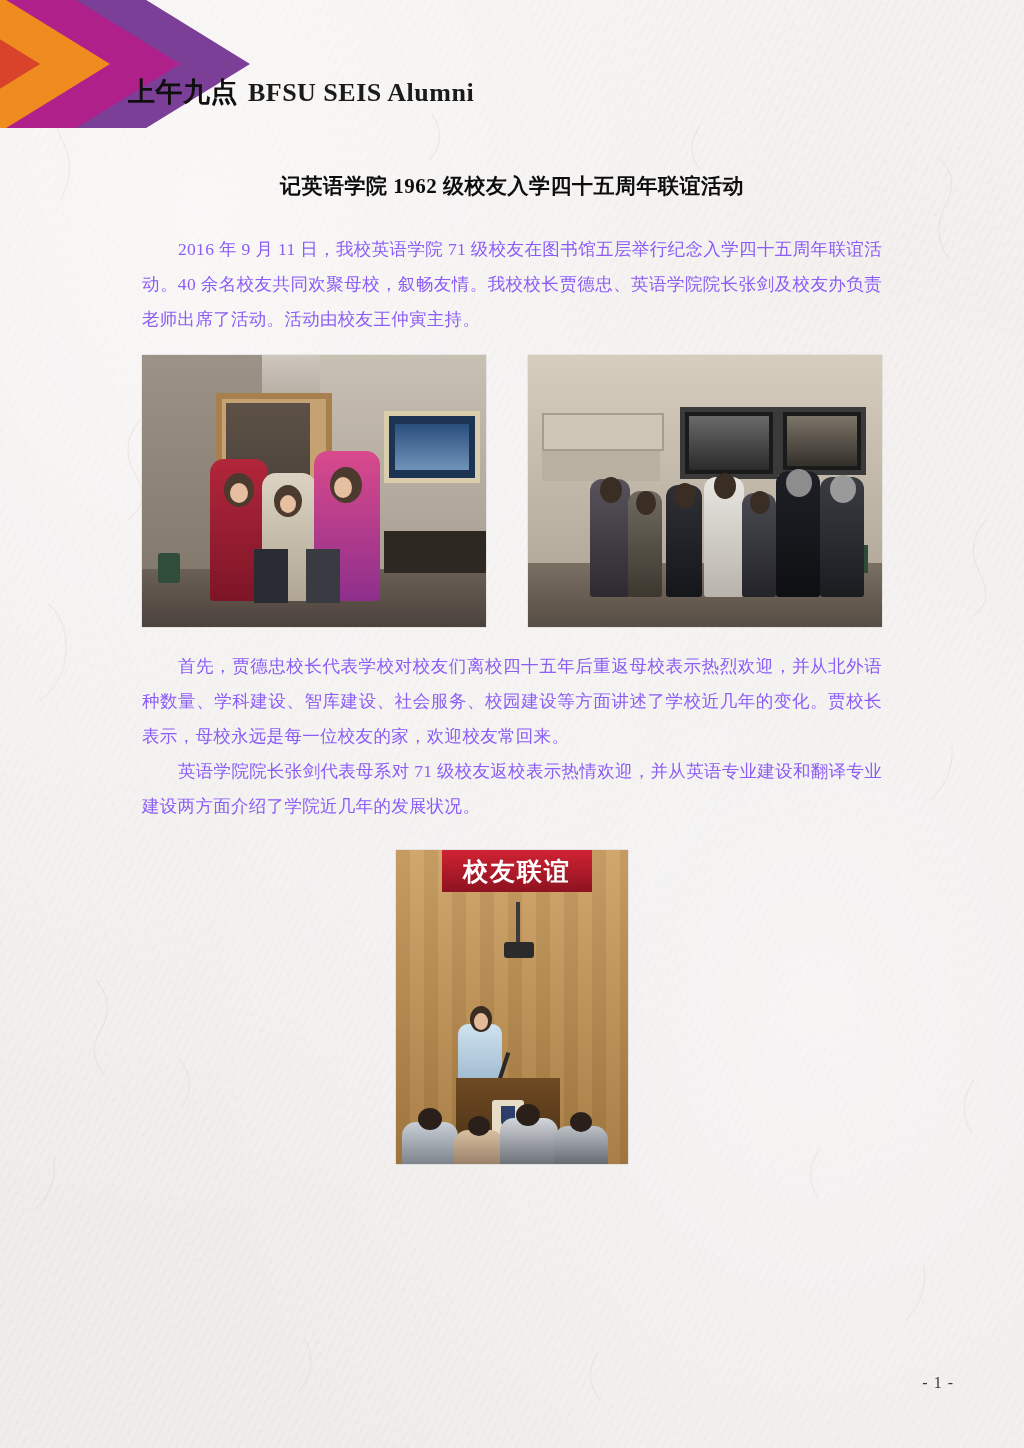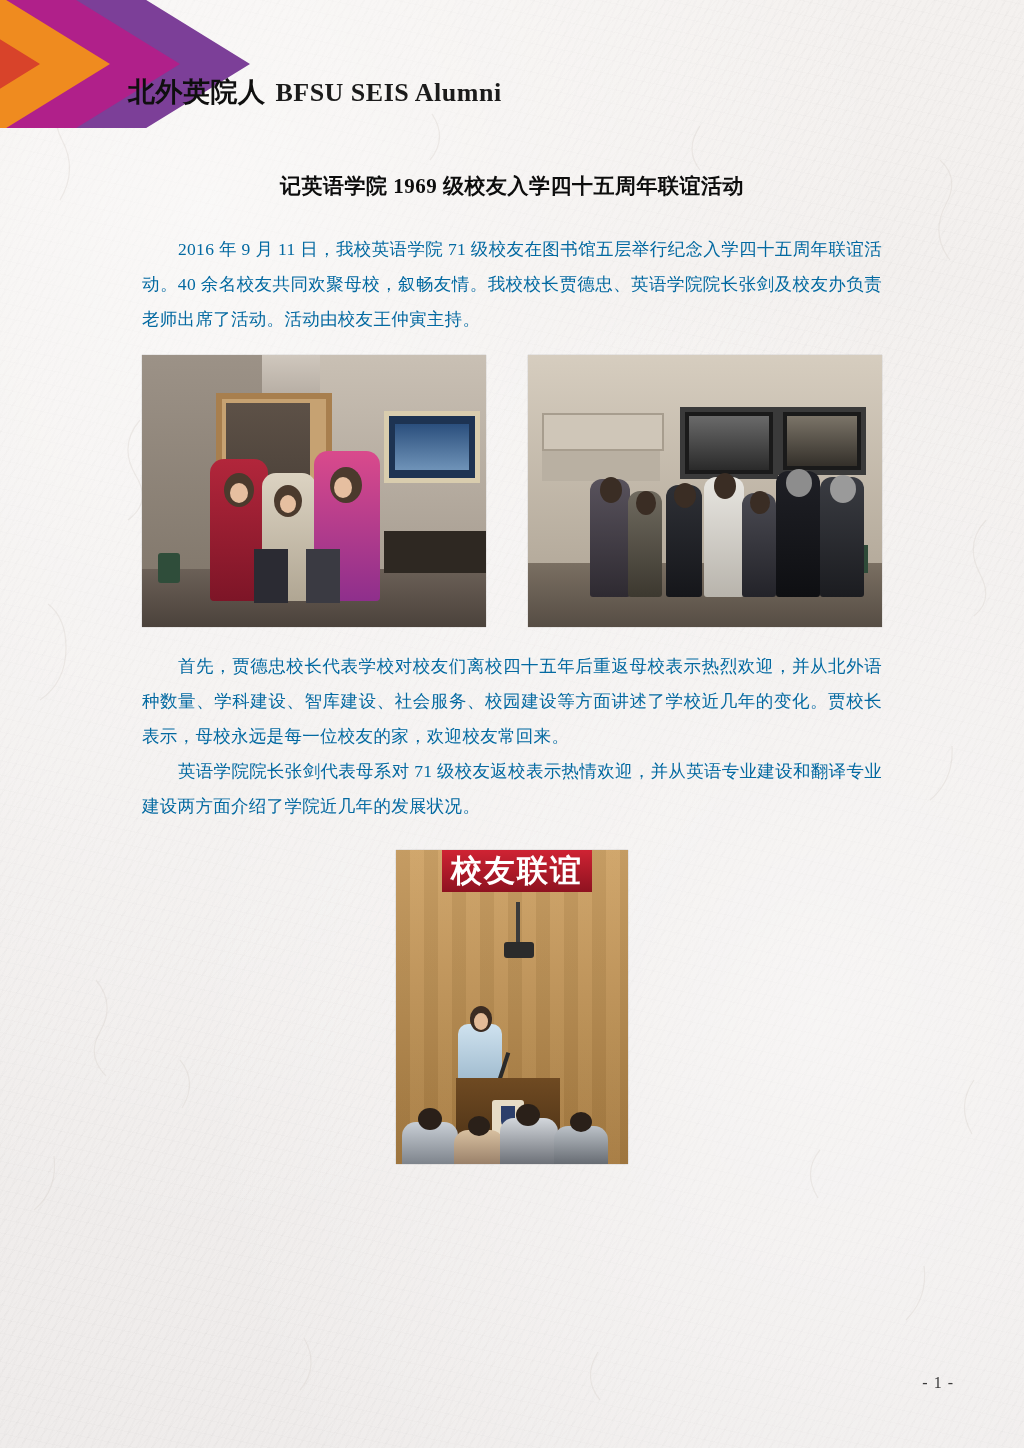--- a/index.html
+++ b/index.html
@@ -84,21 +84,21 @@
     font-weight: bold;
     color: #0d0d0d;
     margin-top: 44px;
     letter-spacing: 0.5px;
   }
   .para {
     margin: 0 auto;
     width: 740px;
     font-size: 17.5px;
     line-height: 35px;
-    color: #0369a1;
+    color: #8b5cf6;
     text-align: justify;
     text-indent: 36px;
     letter-spacing: 0.3px;
   }
   .para.p1 { margin-top: 32px; }
   .para.p2 { margin-top: 2px; }
   .para.p3 { margin-top: 22px; }
   .para.p4 { }
 
   
@@ -182,21 +182,21 @@
   .sceneB .h6 { left:258px; top:114px; width:26px; height:28px; background:#8d8d8d; }
   .sceneB .h7 { left:302px; top:120px; width:26px; height:28px; background:#9a9a9a; }
 
   
   .sceneC { position:absolute; inset:0; background:#c59a5e; }
   .sceneC .wood { position:absolute; inset:0; background:
       repeating-linear-gradient(90deg, rgba(0,0,0,0.05) 0 14px, rgba(255,255,255,0.03) 14px 28px),
       linear-gradient(#cfa468,#a67b41); }
   .sceneC .banner { position:absolute; left:46px; top:0; width:150px; height:42px; background:linear-gradient(#cf2333,#8e1220); }
   .sceneC .banner span {
-    position:absolute; inset:0; color:#fff; font-size:31px; font-weight:bold;
+    position:absolute; inset:0; color:#fff; font-size:25px; font-weight:bold;
     display:flex; align-items:center; justify-content:center; letter-spacing:2px;
     font-family:"DejaVu Sans", sans-serif;
   }
   .sceneC .cam { position:absolute; left:108px; top:92px; width:30px; height:16px; background:#2b2b2b; border-radius:3px; }
   .sceneC .camarm { position:absolute; left:120px; top:52px; width:4px; height:42px; background:#3a3a3a; }
   .sceneC .podium { position:absolute; left:60px; bottom:8px; width:104px; height:78px; background:linear-gradient(#6f4a22,#4a3015); }
   .sceneC .podlogo { position:absolute; left:96px; bottom:26px; width:32px; height:38px; background:#e7dcc6; border-radius:3px; }
   .sceneC .podlogo:after { content:''; position:absolute; left:9px; top:6px; width:14px; height:22px; background:#2c3f6b; border-radius:0 0 7px 7px; }
   .sceneC .speaker { position:absolute; left:62px; bottom:78px; width:44px; height:62px; background:linear-gradient(#cfe2ef,#9cb8cc); border-radius:10px 10px 0 0; }
   .sceneC .shead { position:absolute; left:74px; bottom:132px; width:22px; height:26px; background:#3b2c22; border-radius:50%; }
@@ -257,28 +257,28 @@
     </defs>
     <g clip-path="url(#band)">
       <path d="M-40 -10 L130 -10 L250 64 L130 138 L-40 138 L80 64 Z" fill="#7c3f98"></path>
       <path d="M-110 -10 L60 -10 L180 64 L60 138 L-110 138 L10 64 Z" fill="#b0208a"></path>
       <path d="M-180 -10 L-10 -10 L110 64 L-10 138 L-180 138 L-60 64 Z" fill="#ef8b1f"></path>
       <path d="M-250 -10 L-80 -10 L40 64 L-80 138 L-250 138 L-130 64 Z" fill="#d8432a"></path>
       <path d="M-320 -10 L-150 -10 L-30 64 L-150 138 L-320 138 L-200 64 Z" fill="#f5c21b"></path>
     </g>
   </svg>
   <div class="masthead-title">
-    <span class="cn">北外英院人</span>
+    <span class="cn">上午九点</span>
     <span class="en">BFSU SEIS Alumni</span>
   </div>
 </div>
 
 <div class="doc">
 
-  <div class="title-sub">记英语学院 1969 级校友入学四十五周年联谊活动</div>
+  <div class="title-sub">记英语学院 1962 级校友入学四十五周年联谊活动</div>
 
   <p class="para p1">2016 年 9 月 11 日，我校英语学院 71 级校友在图书馆五层举行纪念入学四十五周年联谊活动。40 余名校友共同欢聚母校，叙畅友情。我校校长贾德忠、英语学院院长张剑及校友办负责老师出席了活动。活动由校友王仲寅主持。</p>
 
   <div class="figrow">
     <div class="photo photo-a">
       <div class="sceneA">
         <div class="wallL"></div>
         <div class="ceil"></div>
         <div class="wallR"></div>
         <div class="doorframe"></div>

